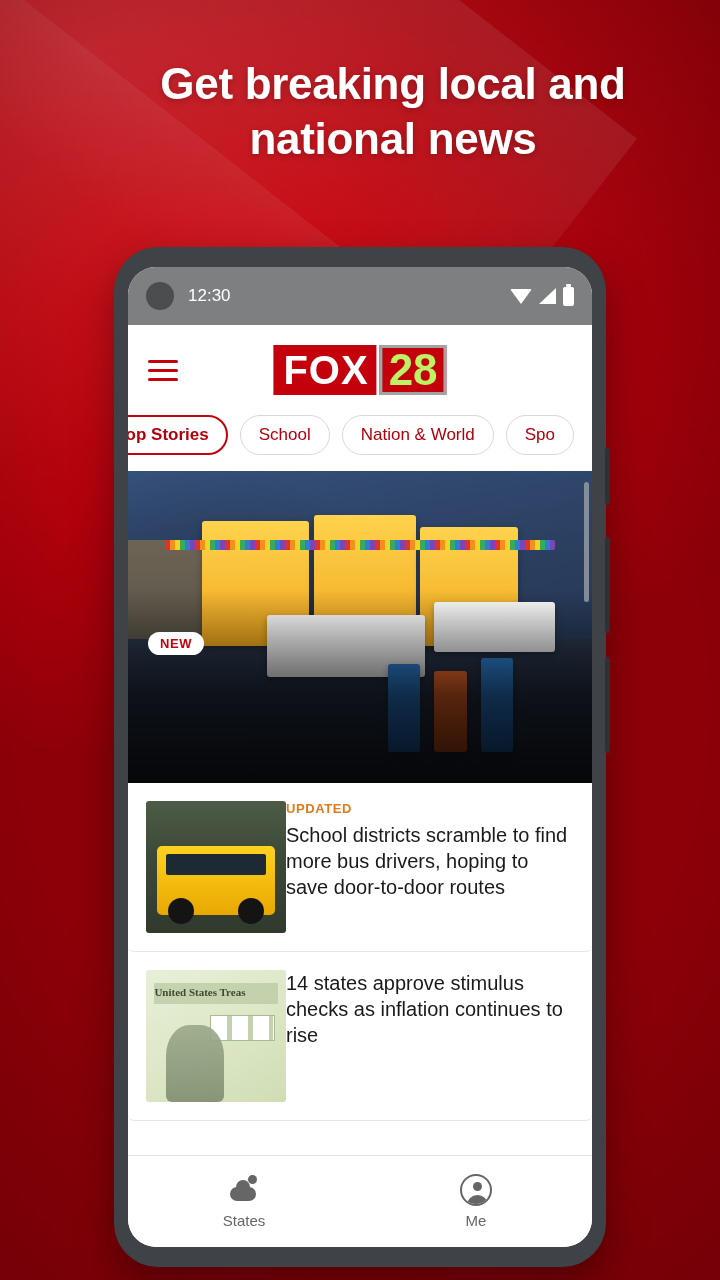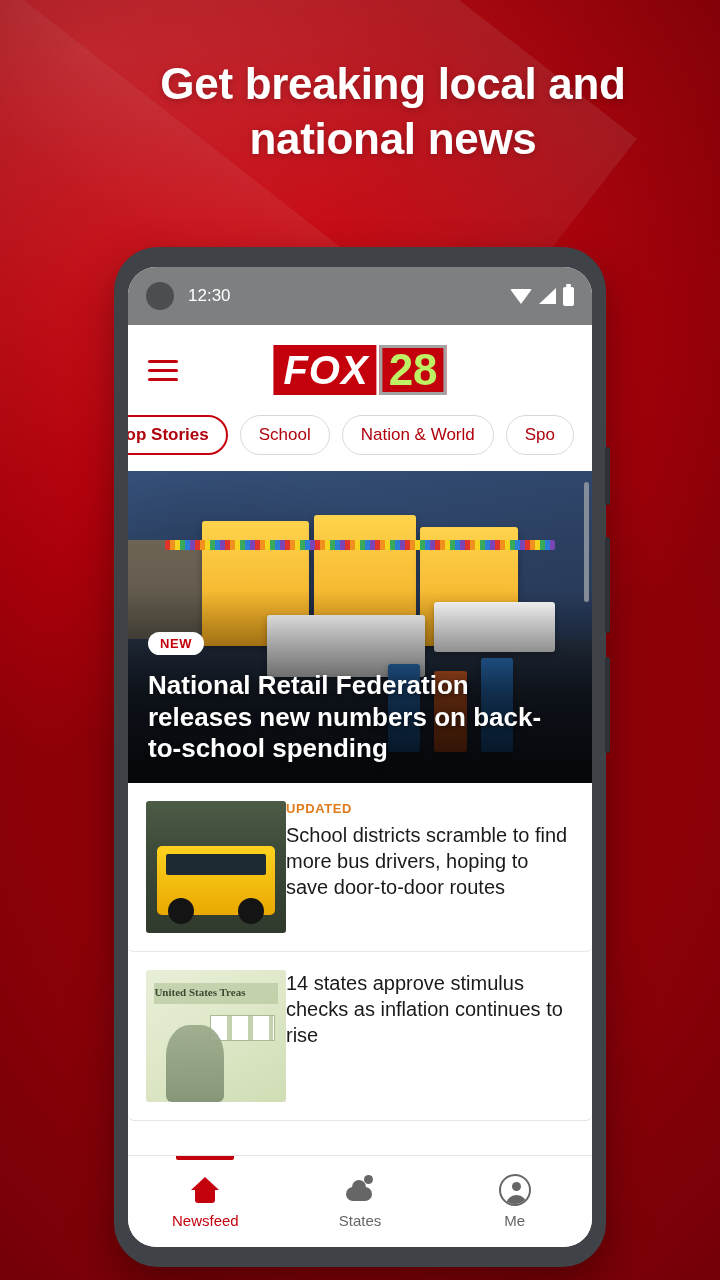--- a/index.html
+++ b/index.html
@@ -198,21 +198,20 @@
   .logo .fox {
     background: #c4000c;
     color: #ffffff;
     font-size: 40px;
     font-weight: bold;
     letter-spacing: 1px;
     padding: 0 8px 0 10px;
     display: flex;
     align-items: center;
     font-family: "Liberation Sans", sans-serif;
-    font-style: italic;
   }
   .logo .num {
     background: #c4000c;
     color: #bef264;
     font-size: 44px;
     font-weight: bold;
     display: flex;
     align-items: center;
     padding: 0 6px;
     margin-left: 3px;
@@ -596,21 +595,20 @@
           <div class="box y" style="left:63%;top:18%;width:21%;height:38%;"></div>
           <div class="box w" style="left:30%;top:46%;width:34%;height:20%;"></div>
           <div class="box w" style="left:66%;top:42%;width:26%;height:16%;"></div>
           <div class="stripes"></div>
           <div class="box" style="left:56%;top:62%;width:7%;height:28%;background:linear-gradient(180deg,#2f7fd0,#1d5fa6);"></div>
           <div class="box" style="left:66%;top:64%;width:7%;height:26%;background:linear-gradient(180deg,#ef6a2a,#c64d16);"></div>
           <div class="box" style="left:76%;top:60%;width:7%;height:30%;background:linear-gradient(180deg,#2f7fd0,#1d5fa6);"></div>
         </div>
         <div class="fade"></div>
         <div class="badge">NEW</div>
-        <div class="title">National Retail Federation releases new numbers on back-to-school spending</div>
       </div>
 
       <div class="story">
         <div class="thumb bus">
           <div class="body"></div>
           <div class="win"></div>
           <div class="wheel l"></div>
           <div class="wheel r"></div>
         </div>
         <div class="body">
@@ -627,24 +625,20 @@
           <div class="statue"></div>
         </div>
         <div class="body">
           <div class="headline-txt">14 states approve stimulus checks as inflation continues to rise</div>
         </div>
       </div>
 
       <div class="scrollbar"></div>
 
       <div class="bottomnav">
-        <div class="navitem active">
-          <div class="nav-ico ico-home"></div>
-          <div>Newsfeed</div>
-        </div>
         <div class="navitem">
           <div class="nav-ico ico-weather">
             <span class="sun"></span>
             <span class="cloud"></span>
           </div>
           <div>States</div>
         </div>
         <div class="navitem">
           <div class="nav-ico ico-person"></div>
           <div>Me</div>

